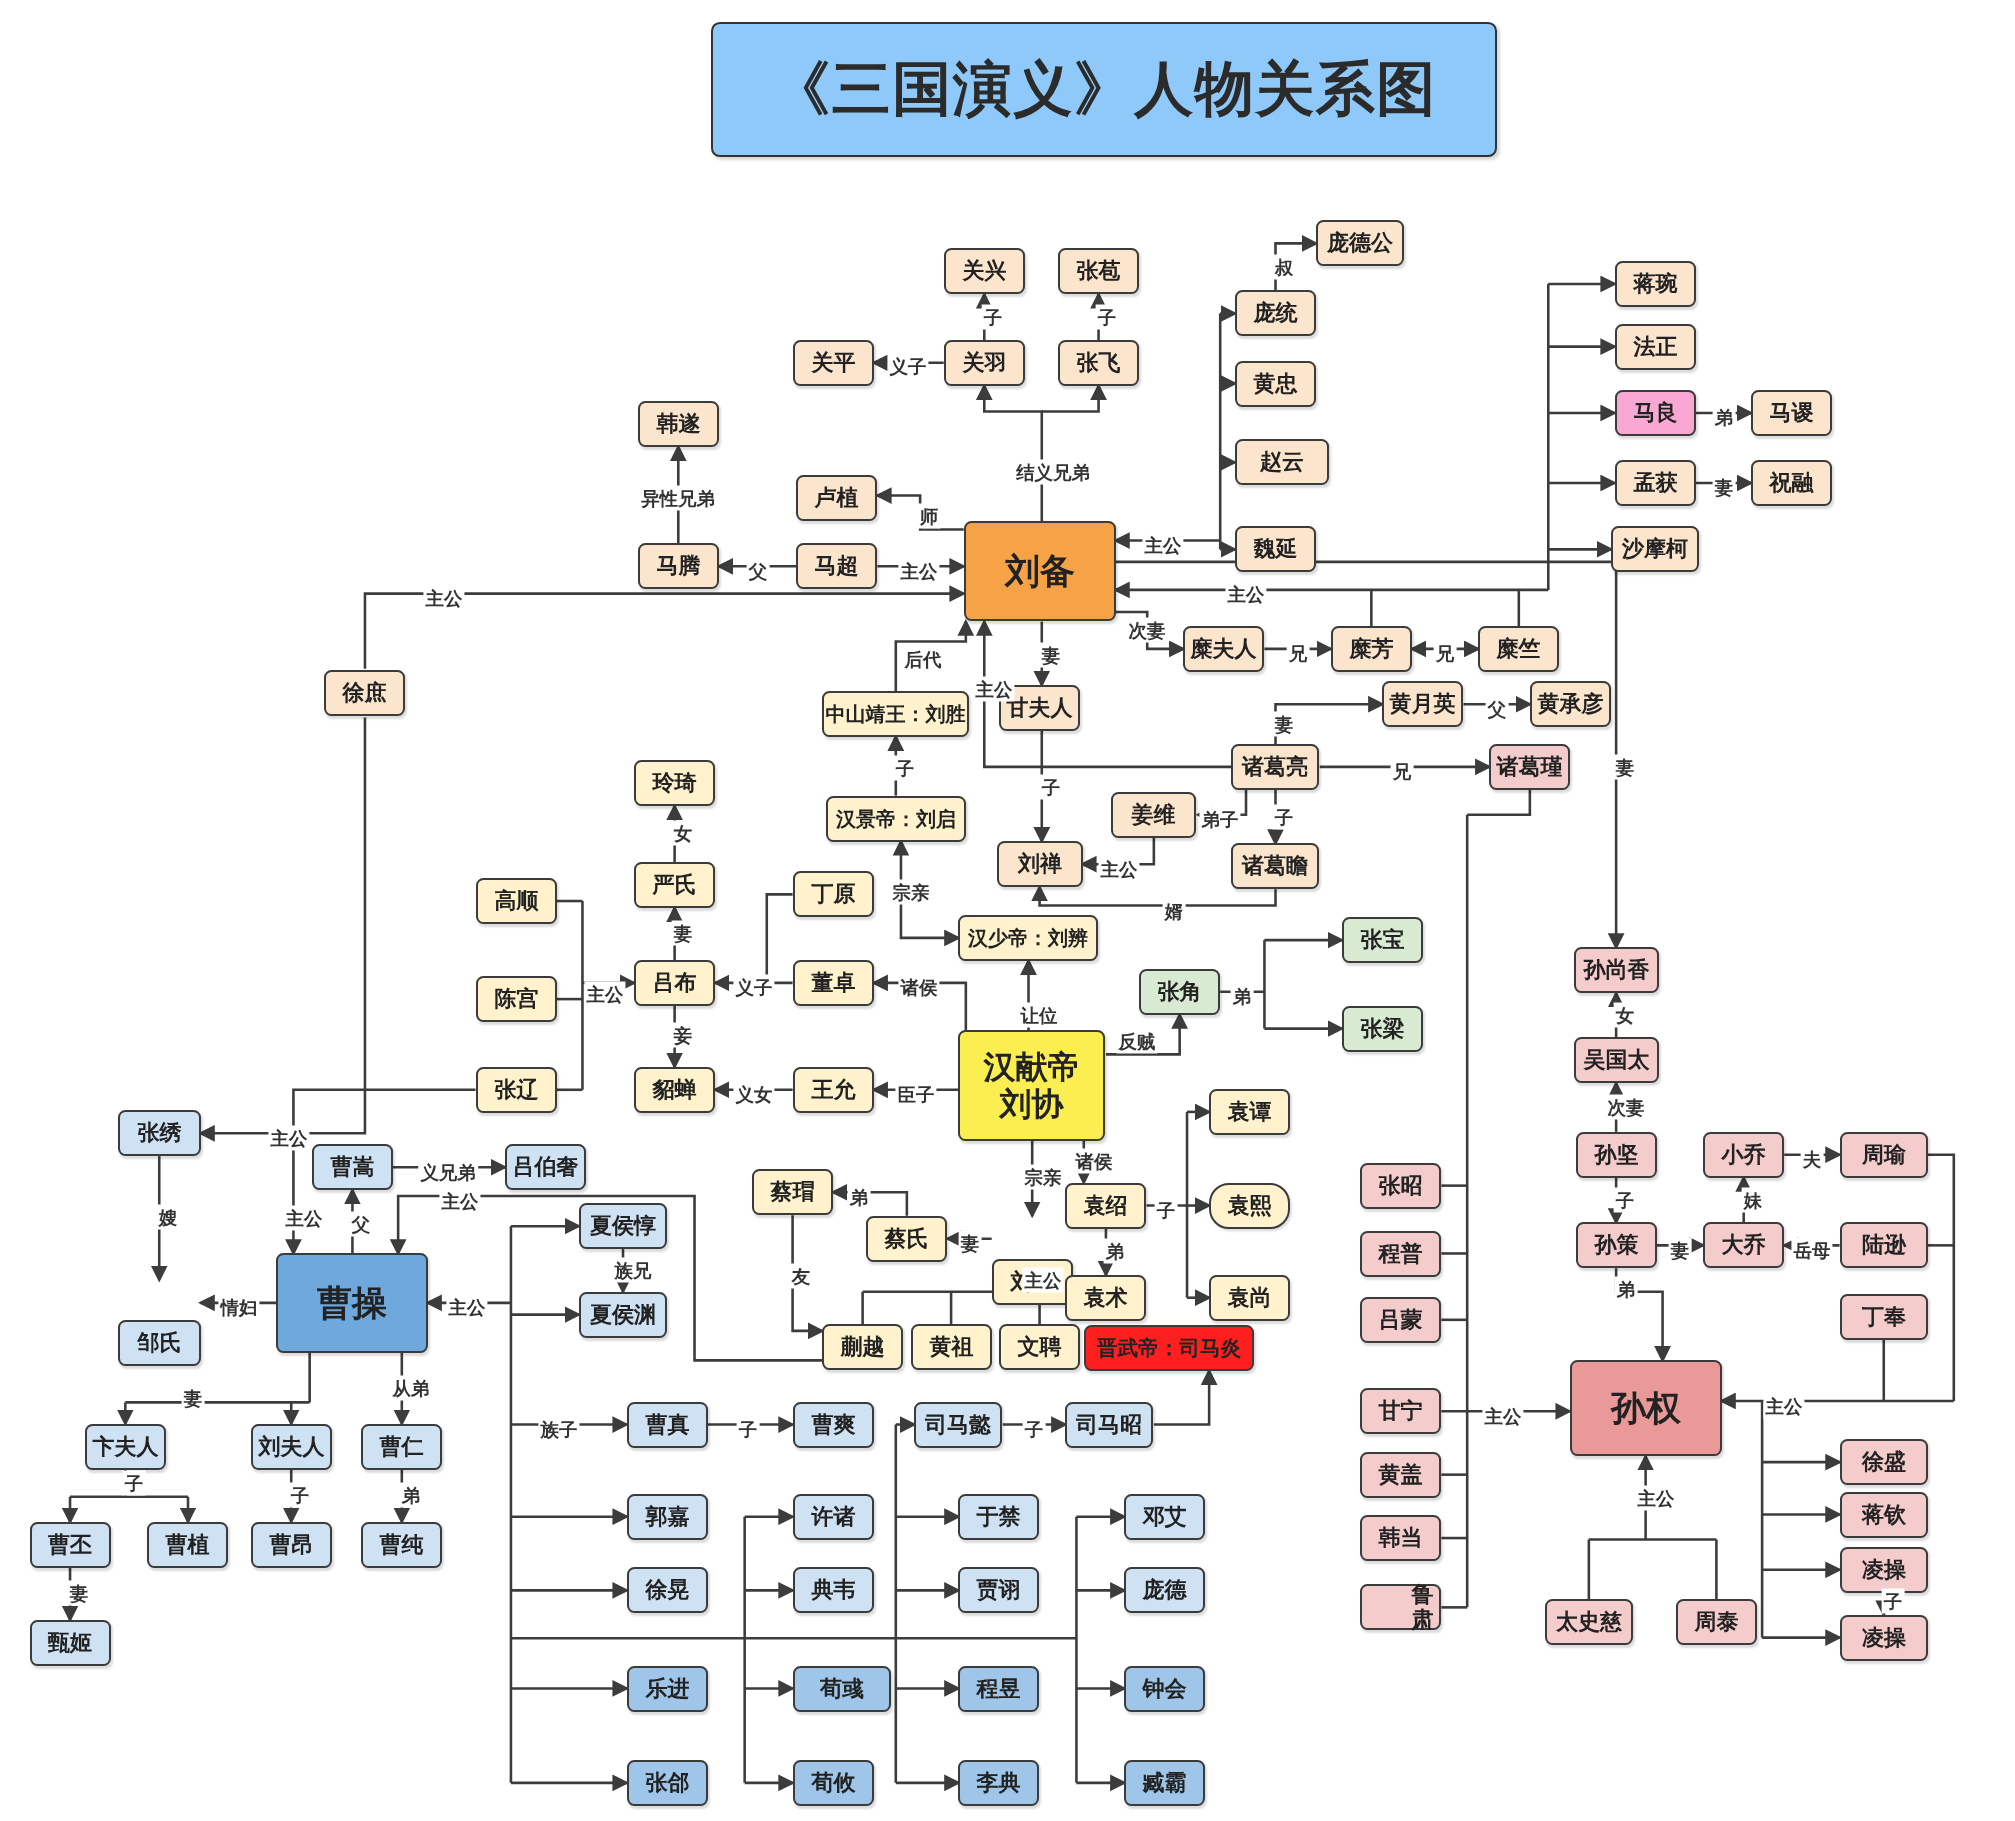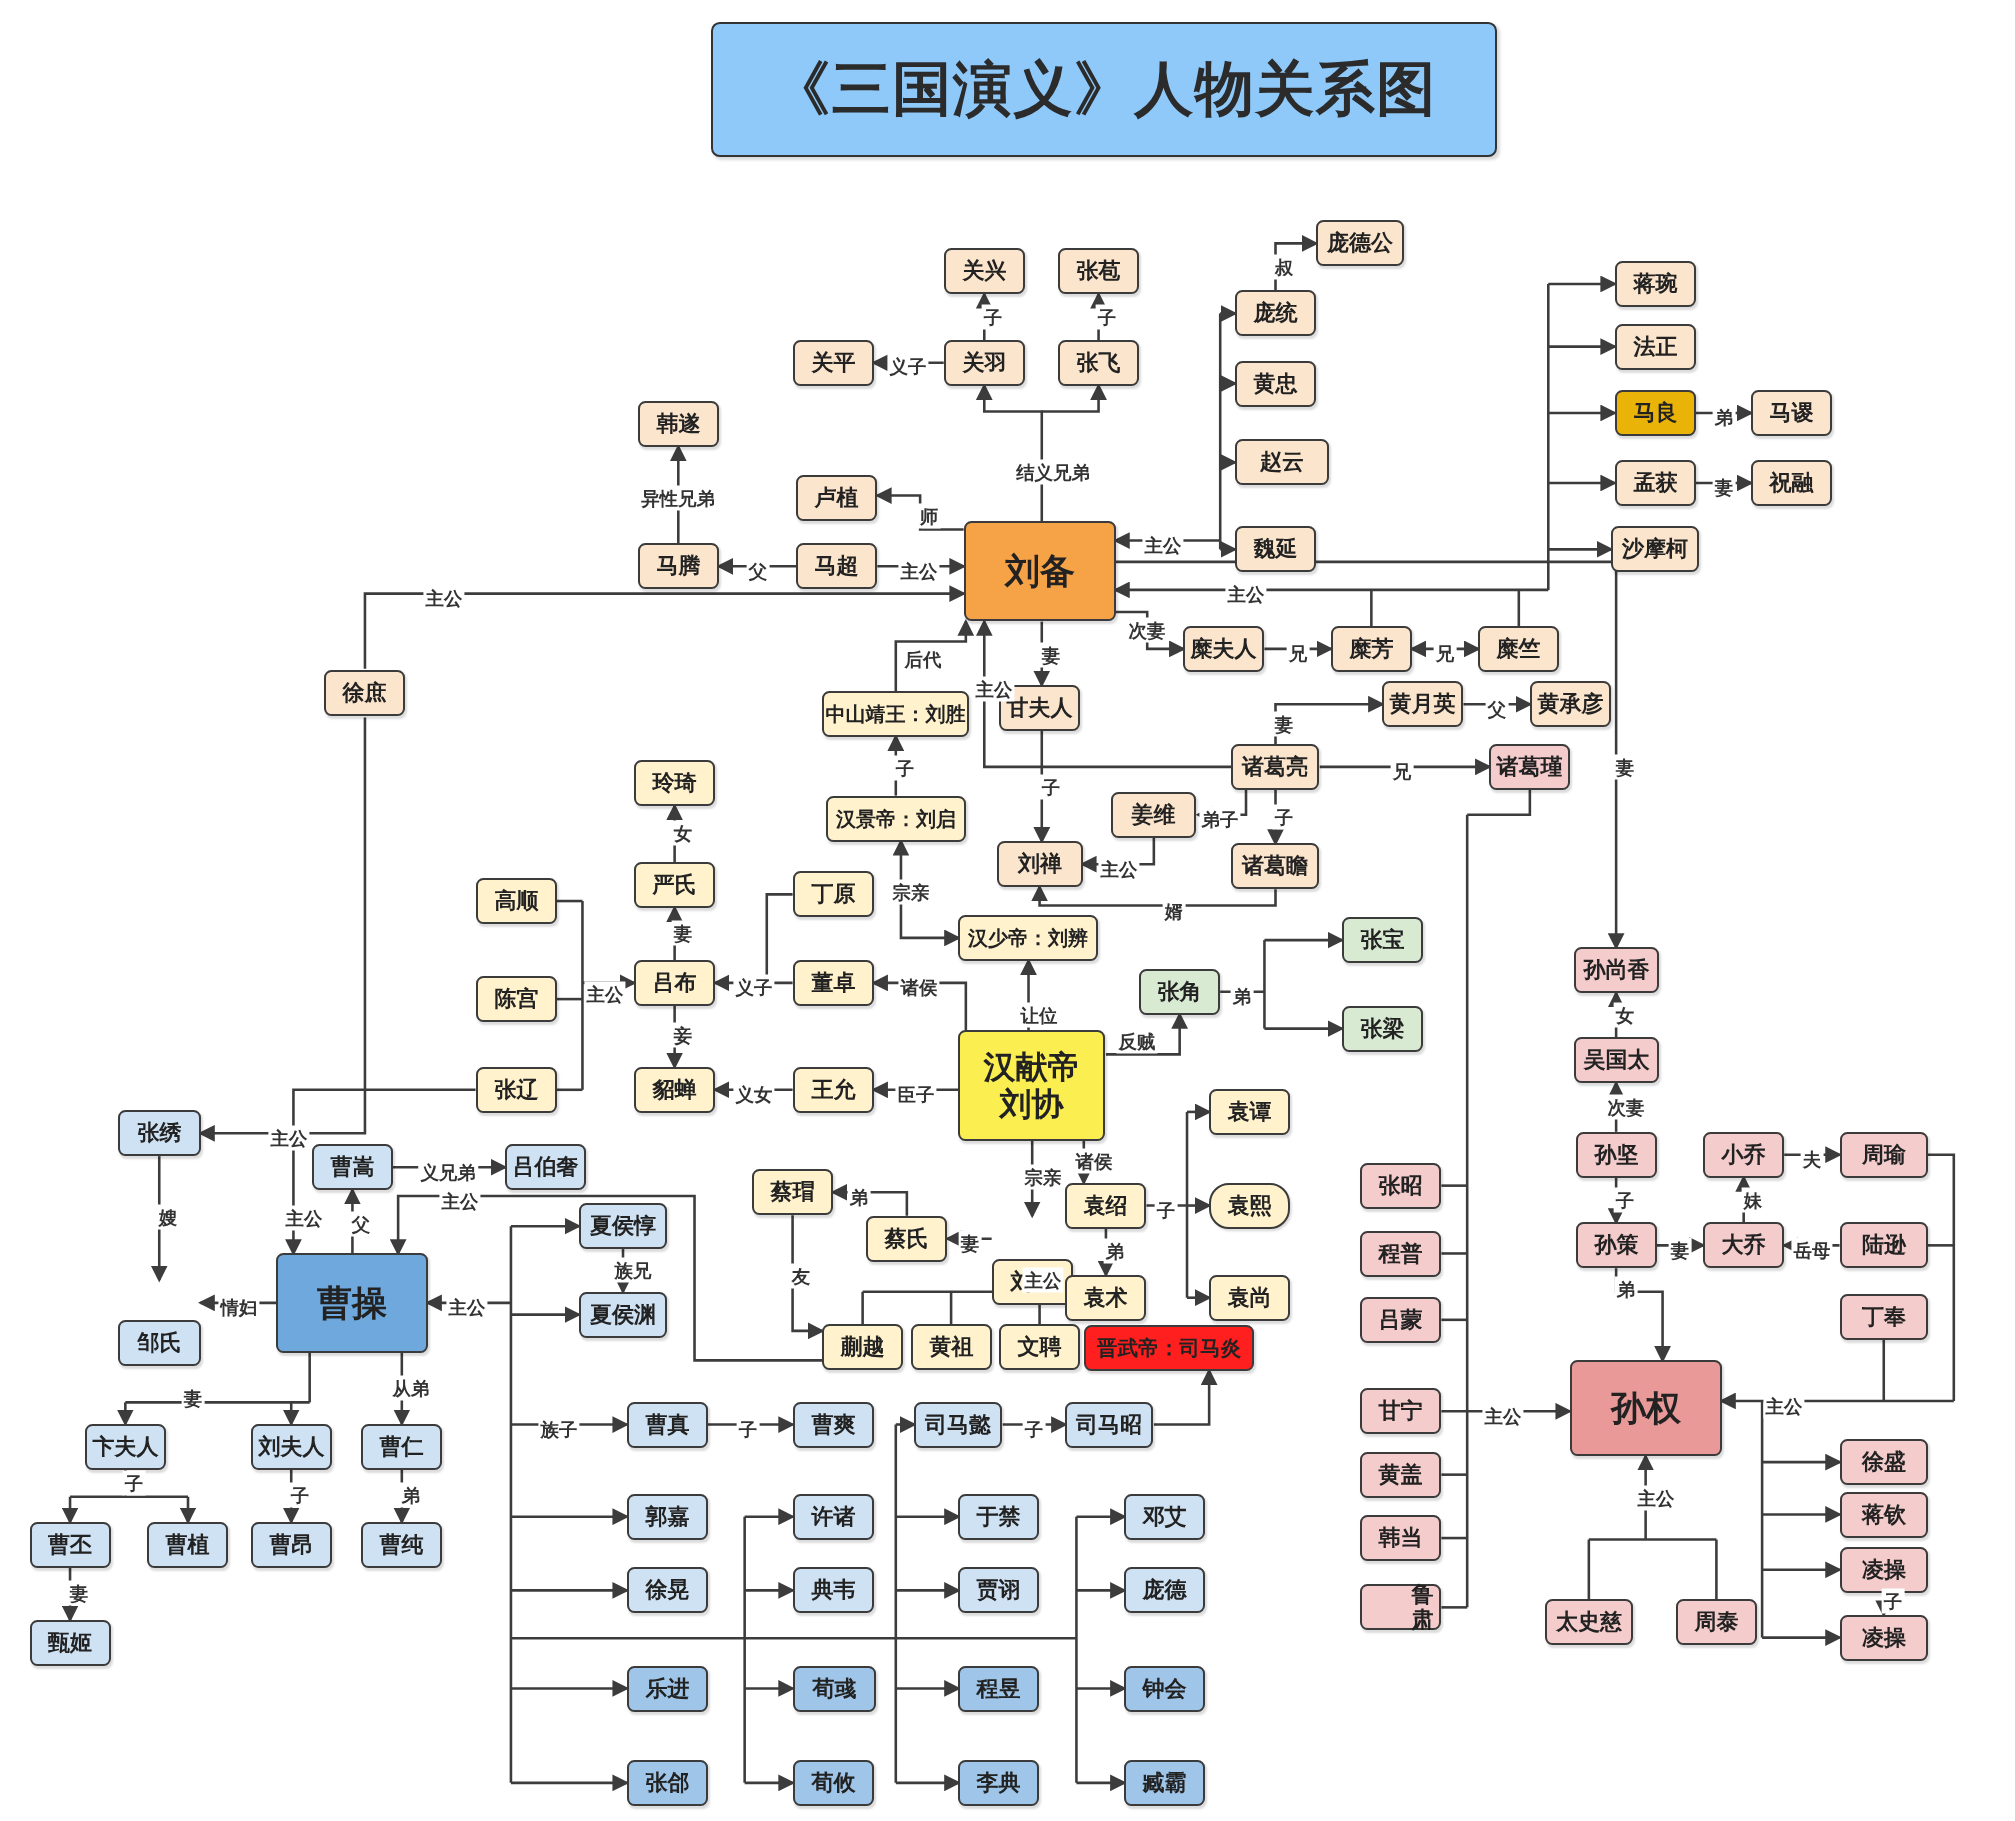--- a/index.html
+++ b/index.html
@@ -198,21 +198,21 @@
       <div class="node" style="left: 793px; top: 340px; width: 81px; height: 46px; background: rgb(252, 229, 205); font-size: 22px;">关平</div>
       <div class="node" style="left: 944px; top: 340px; width: 81px; height: 46px; background: rgb(252, 229, 205); font-size: 22px;">关羽</div>
       <div class="node" style="left: 1058px; top: 340px; width: 81px; height: 46px; background: rgb(252, 229, 205); font-size: 22px;">张飞</div>
       <div class="node" style="left: 1316px; top: 220px; width: 88px; height: 46px; background: rgb(252, 229, 205); font-size: 22px;">庞德公</div>
       <div class="node" style="left: 1235px; top: 290px; width: 81px; height: 46px; background: rgb(252, 229, 205); font-size: 22px;">庞统</div>
       <div class="node" style="left: 1235px; top: 361px; width: 81px; height: 46px; background: rgb(252, 229, 205); font-size: 22px;">黄忠</div>
       <div class="node" style="left: 1235px; top: 439px; width: 94px; height: 46px; background: rgb(252, 229, 205); font-size: 22px;">赵云</div>
       <div class="node" style="left: 1235px; top: 526px; width: 81px; height: 46px; background: rgb(252, 229, 205); font-size: 22px;">魏延</div>
       <div class="node" style="left: 1615px; top: 261px; width: 81px; height: 46px; background: rgb(252, 229, 205); font-size: 22px;">蒋琬</div>
       <div class="node" style="left: 1615px; top: 324px; width: 81px; height: 46px; background: rgb(252, 229, 205); font-size: 22px;">法正</div>
-      <div class="node" style="left: 1615px; top: 390px; width: 81px; height: 46px; background: #eab308; font-size: 22px;">马良</div>
+      <div class="node" style="left: 1615px; top: 390px; width: 81px; height: 46px; background: #f9a8d4; font-size: 22px;">马良</div>
       <div class="node" style="left: 1751px; top: 390px; width: 81px; height: 46px; background: rgb(252, 229, 205); font-size: 22px;">马谡</div>
       <div class="node" style="left: 1615px; top: 460px; width: 81px; height: 46px; background: rgb(252, 229, 205); font-size: 22px;">孟获</div>
       <div class="node" style="left: 1751px; top: 460px; width: 81px; height: 46px; background: rgb(252, 229, 205); font-size: 22px;">祝融</div>
       <div class="node" style="left: 1611px; top: 526px; width: 88px; height: 46px; background: rgb(252, 229, 205); font-size: 22px;">沙摩柯</div>
       <div class="node" style="left: 638px; top: 401px; width: 81px; height: 46px; background: rgb(252, 229, 205); font-size: 22px;">韩遂</div>
       <div class="node" style="left: 796px; top: 475px; width: 81px; height: 46px; background: rgb(252, 229, 205); font-size: 22px;">卢植</div>
       <div class="node" style="left: 638px; top: 543px; width: 81px; height: 46px; background: rgb(252, 229, 205); font-size: 22px;">马腾</div>
       <div class="node" style="left: 796px; top: 543px; width: 81px; height: 46px; background: rgb(252, 229, 205); font-size: 22px;">马超</div>
       <div class="node" style="left: 324px; top: 670px; width: 81px; height: 46px; background: rgb(252, 229, 205); font-size: 22px;">徐庶</div>
       <div class="node" style="left: 964px; top: 521px; width: 152px; height: 100px; background: rgb(246, 163, 72); font-size: 35px; font-weight: 700;">刘备</div>
@@ -278,21 +278,21 @@
       <div class="node" style="left: 29.5px; top: 1620px; width: 81px; height: 46px; background: rgb(207, 226, 243); font-size: 22px;">甄姬</div>
       <div class="node" style="left: 627px; top: 1494px; width: 81px; height: 46px; background: rgb(207, 226, 243); font-size: 22px;">郭嘉</div>
       <div class="node" style="left: 793px; top: 1494px; width: 81px; height: 46px; background: rgb(207, 226, 243); font-size: 22px;">许诸</div>
       <div class="node" style="left: 958px; top: 1494px; width: 81px; height: 46px; background: rgb(207, 226, 243); font-size: 22px;">于禁</div>
       <div class="node" style="left: 1124px; top: 1494px; width: 81px; height: 46px; background: rgb(207, 226, 243); font-size: 22px;">邓艾</div>
       <div class="node" style="left: 627px; top: 1567px; width: 81px; height: 46px; background: rgb(207, 226, 243); font-size: 22px;">徐晃</div>
       <div class="node" style="left: 793px; top: 1567px; width: 81px; height: 46px; background: rgb(207, 226, 243); font-size: 22px;">典韦</div>
       <div class="node" style="left: 958px; top: 1567px; width: 81px; height: 46px; background: rgb(207, 226, 243); font-size: 22px;">贾诩</div>
       <div class="node" style="left: 1124px; top: 1567px; width: 81px; height: 46px; background: rgb(207, 226, 243); font-size: 22px;">庞德</div>
       <div class="node" style="left: 627px; top: 1666px; width: 81px; height: 46px; background: rgb(159, 197, 232); font-size: 22px;">乐进</div>
-      <div class="node" style="left: 793px; top: 1666px; width: 83px; height: 46px; background: rgb(159, 197, 232); font-size: 22px;">荀彧</div>
+      <div class="node" style="left: 793px; top: 1666px; width: 98px; height: 46px; background: rgb(159, 197, 232); font-size: 22px;">荀彧</div>
       <div class="node" style="left: 958px; top: 1666px; width: 81px; height: 46px; background: rgb(159, 197, 232); font-size: 22px;">程昱</div>
       <div class="node" style="left: 1124px; top: 1666px; width: 81px; height: 46px; background: rgb(159, 197, 232); font-size: 22px;">钟会</div>
       <div class="node" style="left: 627px; top: 1760px; width: 81px; height: 46px; background: rgb(159, 197, 232); font-size: 22px;">张郃</div>
       <div class="node" style="left: 793px; top: 1760px; width: 81px; height: 46px; background: rgb(159, 197, 232); font-size: 22px;">荀攸</div>
       <div class="node" style="left: 958px; top: 1760px; width: 81px; height: 46px; background: rgb(159, 197, 232); font-size: 22px;">李典</div>
       <div class="node" style="left: 1124px; top: 1760px; width: 81px; height: 46px; background: rgb(159, 197, 232); font-size: 22px;">臧霸</div>
       <div class="node" style="left: 1360px; top: 1163px; width: 81px; height: 46px; background: rgb(244, 204, 204); font-size: 22px;">张昭</div>
       <div class="node" style="left: 1360px; top: 1231px; width: 81px; height: 46px; background: rgb(244, 204, 204); font-size: 22px;">程普</div>
       <div class="node" style="left: 1360px; top: 1297px; width: 81px; height: 46px; background: rgb(244, 204, 204); font-size: 22px;">吕蒙</div>
       <div class="node" style="left: 1360px; top: 1388px; width: 81px; height: 46px; background: rgb(244, 204, 204); font-size: 22px;">甘宁</div>

